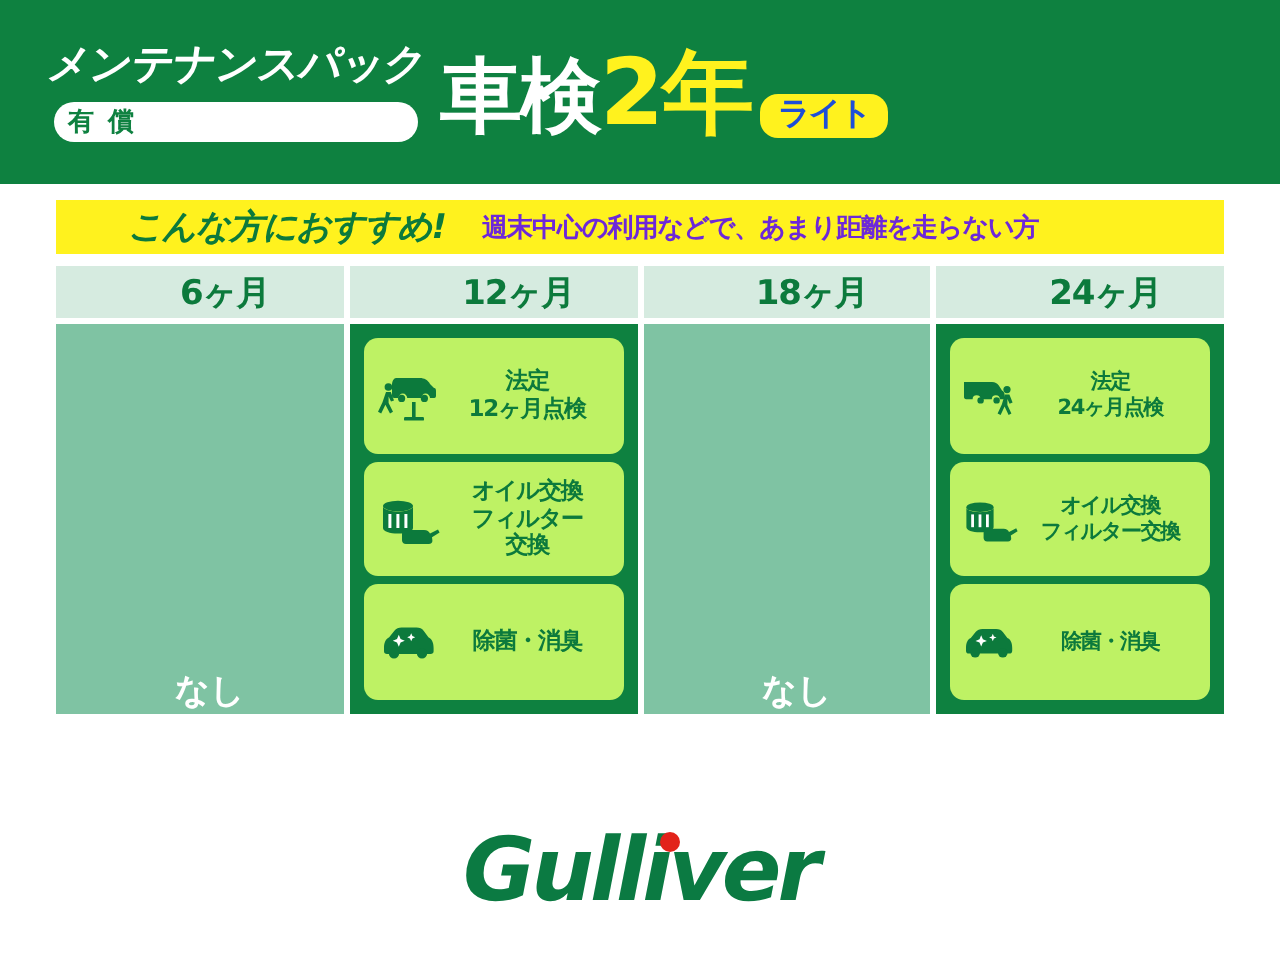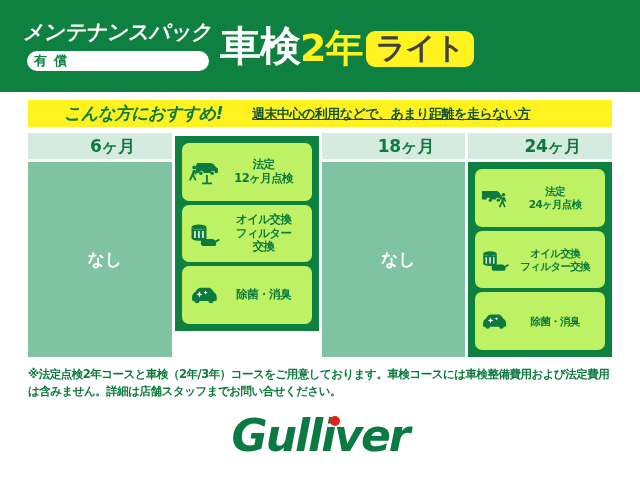--- a/index.html
+++ b/index.html
@@ -74,72 +74,70 @@
   .hdr-main {
     color: #ffffff;
     font-size: 41px;
     font-weight: bold;
     letter-spacing: -1px;
     white-space: nowrap;
     line-height: 1;
   }
   .hdr-yellow {
     color: #fff21e;
-    font-size: 38px;
+    font-size: 46px;
     font-weight: bold;
     letter-spacing: -1px;
     white-space: nowrap;
     line-height: 1;
   }
   .lite-badge {
     display: inline-flex;
     align-items: center;
     justify-content: center;
     background: #fff21e;
-    color: #404040;
+    color: #1d4ed8;
     border-radius: 9px;
-    font-size: 30px;
+    font-size: 16px;
     font-weight: bold;
     padding: 2px 9px 4px 9px;
     margin: 0 4px;
     letter-spacing: -1px;
     line-height: 1;
     white-space: nowrap;
   }
 
   
   .recommend {
     position: absolute;
     left: 28px;
     top: 100px;
     width: 584px;
     height: 27px;
     background: #fff21e;
     display: flex;
     align-items: center;
     padding-left: 36px;
     box-sizing: border-box;
-    gap: 11px;
   }
   .recommend-label {
     color: #0c7a3c;
     font-size: 17px;
     font-weight: bold;
     font-style: italic;
     letter-spacing: -0.5px;
     white-space: nowrap;
   }
   .recommend-text {
-    color: #14532d;
+    color: #6d28d9;
     font-size: 13px;
     font-weight: bold;
     letter-spacing: -0.5px;
     white-space: nowrap;
     margin-left: 18px;
-    text-decoration: underline;
   }
 
   
   .table {
     position: absolute;
     left: 28px;
     top: 133px;
     width: 584px;
     display: flex;
     gap: 3px;
@@ -163,21 +161,21 @@
     letter-spacing: -0.5px;
     white-space: nowrap;
     margin-left: 25px;
   }
   .col-body {
     height: 195px;
     margin-top: 3px;
     display: flex;
     flex-direction: column;
     align-items: center;
-    justify-content: center;
+    justify-content: flex-end;
     box-sizing: border-box;
     padding-left: 10px;
   }
   .col-body.inactive {
     background: #7fc3a3;
   }
   .col-body.active {
     background: #0e8140;
     padding: 7px 7px;
     justify-content: space-between;
@@ -294,20 +292,23 @@
     <div class="col">
       <div class="col-head">
         <span class="col-head-text">6ヶ月</span>
       </div>
       <div class="col-body inactive">
         <span class="none-text">なし</span>
       </div>
     </div>
 
     <div class="col">
+      <div class="col-head">
+        <span class="col-head-text">12ヶ月</span>
+      </div>
       <div class="col-body active">
 
         <div class="item">
           <span class="item-icon">
             <svg width="32" height="28" viewBox="0 0 32 28">
               <g fill="#0c7a3c">
                 <path d="M8 5 h14 c2 0 4 1 5 3 l2 2 c1 0 1 1 1 2 v2 c0 1 -1 1 -1 1 h-2 a2.2 2.2 0 0 0 -4.4 0 h-7 a2.2 2.2 0 0 0 -4.4 0 h-2 c-1 0 -1.2 -.5 -1.2 -1.5 v-5 c0 -2 1 -3.5 2 -3.5z"></path>
                 <circle cx="12.8" cy="15.2" r="1.8"></circle>
                 <circle cx="24.2" cy="15.2" r="1.8"></circle>
                 <rect x="18" y="17" width="1.8" height="8"></rect>
@@ -419,21 +420,20 @@
             </svg>
           </span>
           <span class="item-label">除菌・消臭</span>
         </div>
 
       </div>
     </div>
 
   </div>
 
-  <div class="footnote">※法定点検2年コースと車検（2年/3年）コースをご用意しております。車検コースには車検整備費用および法定費用は含みません。詳細は店舗スタッフまでお問い合せください。</div>
 
   <div class="logo-wrap">
     <div class="logo-text">
       <span>Gulliver</span>
       <span class="logo-dot"></span>
     </div>
   </div>
 
 </div>
 

